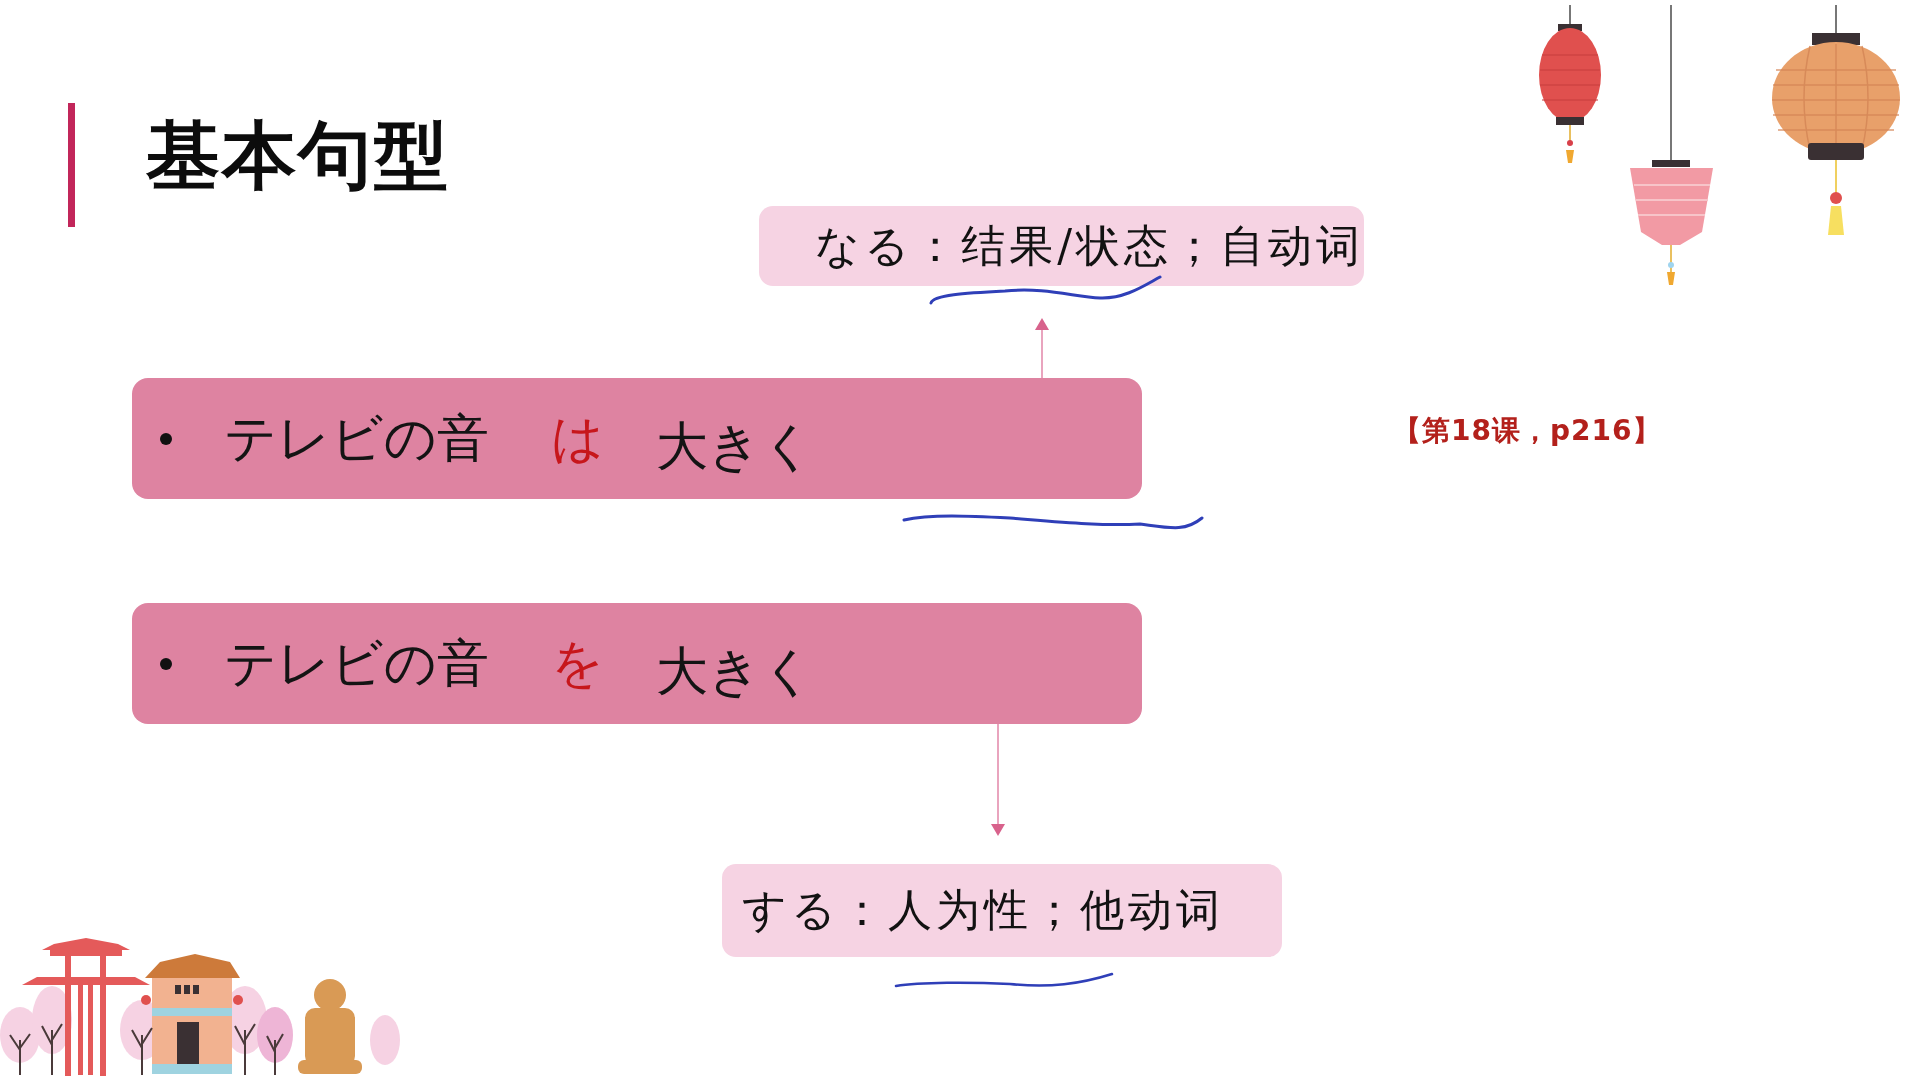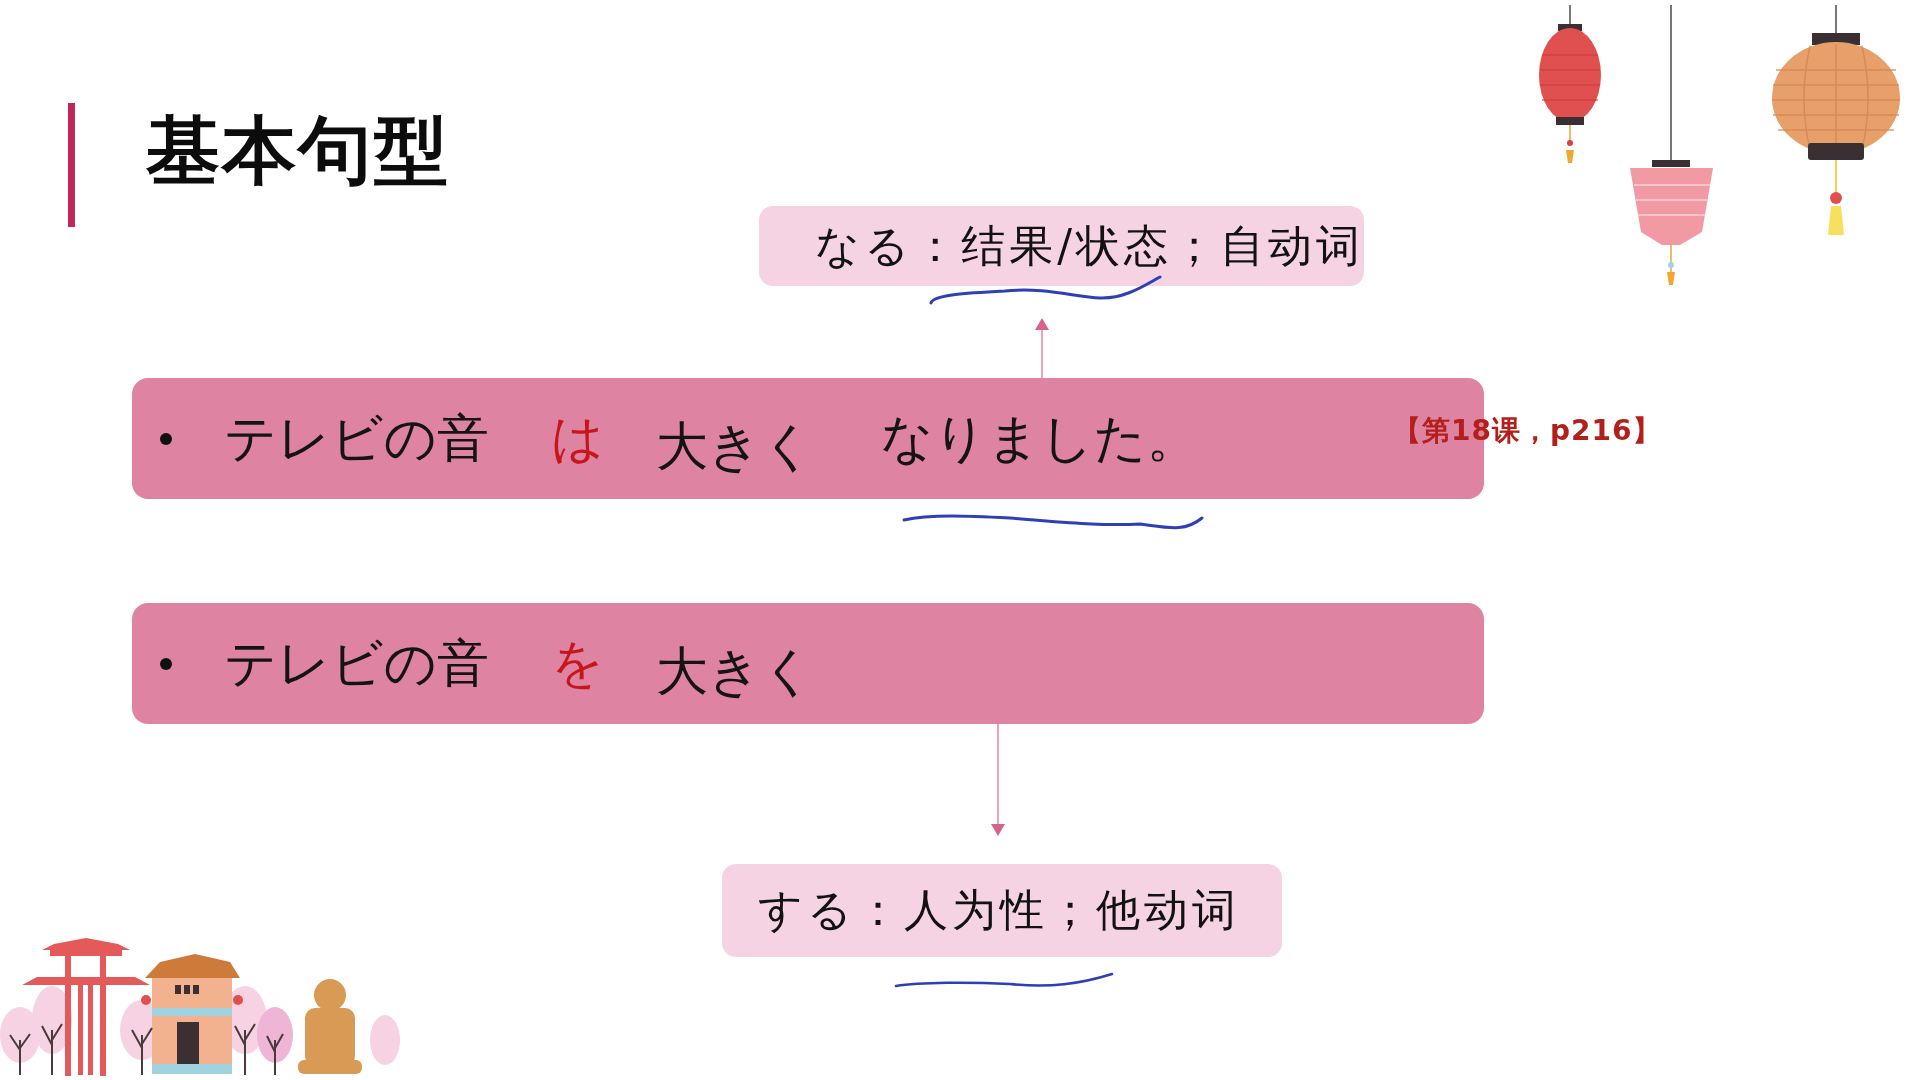--- a/index.html
+++ b/index.html
@@ -1,26 +1,26 @@
 <!DOCTYPE html>
 <html><head>
   <meta charset="utf-8">
   <style>
     * { margin: 0; padding: 0; box-sizing: border-box; }
     html, body { width: 1920px; height: 1080px; background: #ffffff; overflow: hidden; }
     body { position: relative; font-family: "DejaVu Serif", "Liberation Serif", serif; color: #111; }
 
     .accent-bar { position: absolute; left: 68px; top: 103px; width: 7px; height: 124px; background: #c2265a; }
-    .page-title { position: absolute; left: 146px; top: 112px; font-family: Liberation Mono, monospace; font-weight: bold; font-size: 74px; letter-spacing: 2px; color: #0c0c0c; line-height: 1.2; }
+    .page-title { position: absolute; left: 146px; top: 112px; font-family: Liberation Serif, serif; font-weight: bold; font-size: 74px; letter-spacing: 2px; color: #0c0c0c; line-height: 1.2; }
 
     .note-box { position: absolute; background: #f6d3e3; border-radius: 14px; display: flex; align-items: center; font-size: 44px; color: #121212; letter-spacing: 4px; }
     .note-top { left: 759px; top: 206px; width: 605px; height: 80px; padding-left: 40px; justify-content: flex-end; }
-    .note-bottom { left: 722px; top: 864px; width: 560px; height: 93px; padding-left: 36px; }
+    .note-bottom { left: 722px; top: 864px; width: 560px; height: 93px; padding-left: 20px; }
 
-    .sentence-box { position: absolute; left: 132px; width: 1352px; height: 121px; background: #de83a1; border-radius: 16px; display: flex; align-items: center; font-family: "DejaVu Sans", "Liberation Sans", sans-serif; font-size: 52px; color: #141414; }
+    .sentence-box { position: absolute; left: 132px; width: 1010px; height: 121px; background: #de83a1; border-radius: 16px; display: flex; align-items: center; font-family: "DejaVu Sans", "Liberation Sans", sans-serif; font-size: 52px; color: #141414; }
     .sentence-1 { top: 378px; }
     .sentence-2 { top: 603px; }
     .bullet { width: 12px; height: 12px; border-radius: 50%; background: #111; margin-left: 28px; margin-right: 52px; }
     .seg { white-space: pre; }
     .seg.particle { color: #c7161b; }
     .gap-1 { margin-left: 62px; }
     .gap-2 { margin-left: 52px; margin-top: 16px; }
     .gap-3 { margin-left: 66px; }
 
     .ref-label { position: absolute; left: 1393px; top: 412px; font-family: "DejaVu Sans", "Liberation Sans", sans-serif; font-weight: bold; font-size: 28px; color: #b3201b; letter-spacing: 1px; }
@@ -49,21 +49,20 @@
   <path d="M6 38 C 8 30, 40 28, 80 26 C 120 22, 150 32, 175 33 C 200 34, 220 20, 235 12" stroke="#2f3fb8" stroke-width="3" fill="none" stroke-linecap="round"></path>
 </svg>
 
 <div class="arrow arrow-up"></div>
 
 <div class="sentence-box sentence-1">
   <span class="bullet"></span>
   <span class="seg">テレビの音</span>
   <span class="seg particle gap-1">は</span>
   <span class="seg gap-2">大きく</span>
-  <span class="seg gap-3">なりました。</span>
 </div>
 <svg class="ink" style="left:900px;top:508px;" width="310" height="40">
   <path d="M4 12 C 30 6, 70 8, 110 10 C 160 14, 200 18, 240 16 C 270 20, 285 24, 302 10" stroke="#2f3fb8" stroke-width="3" fill="none" stroke-linecap="round"></path>
 </svg>
 
 <div class="ref-label">【第18课，p216】</div>
 
 <div class="sentence-box sentence-2">
   <span class="bullet"></span>
   <span class="seg">テレビの音</span>

